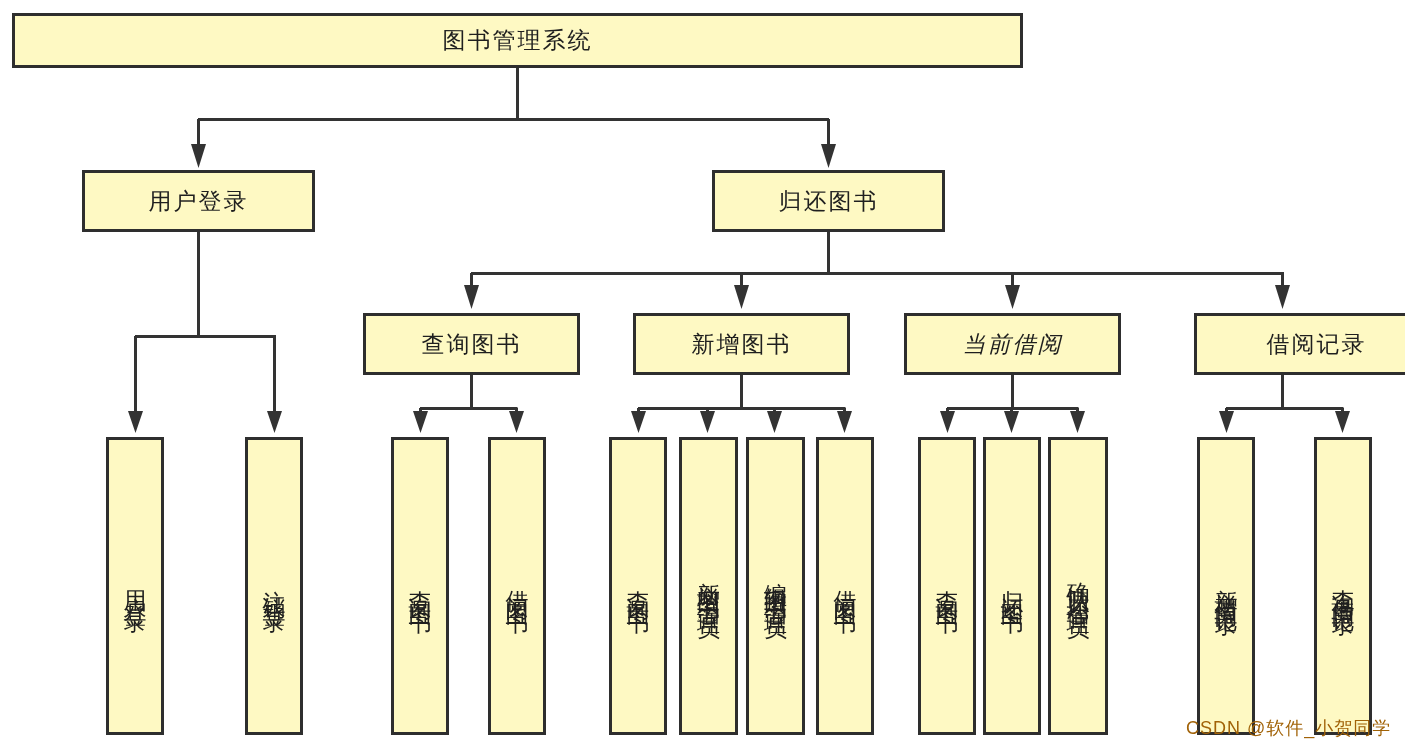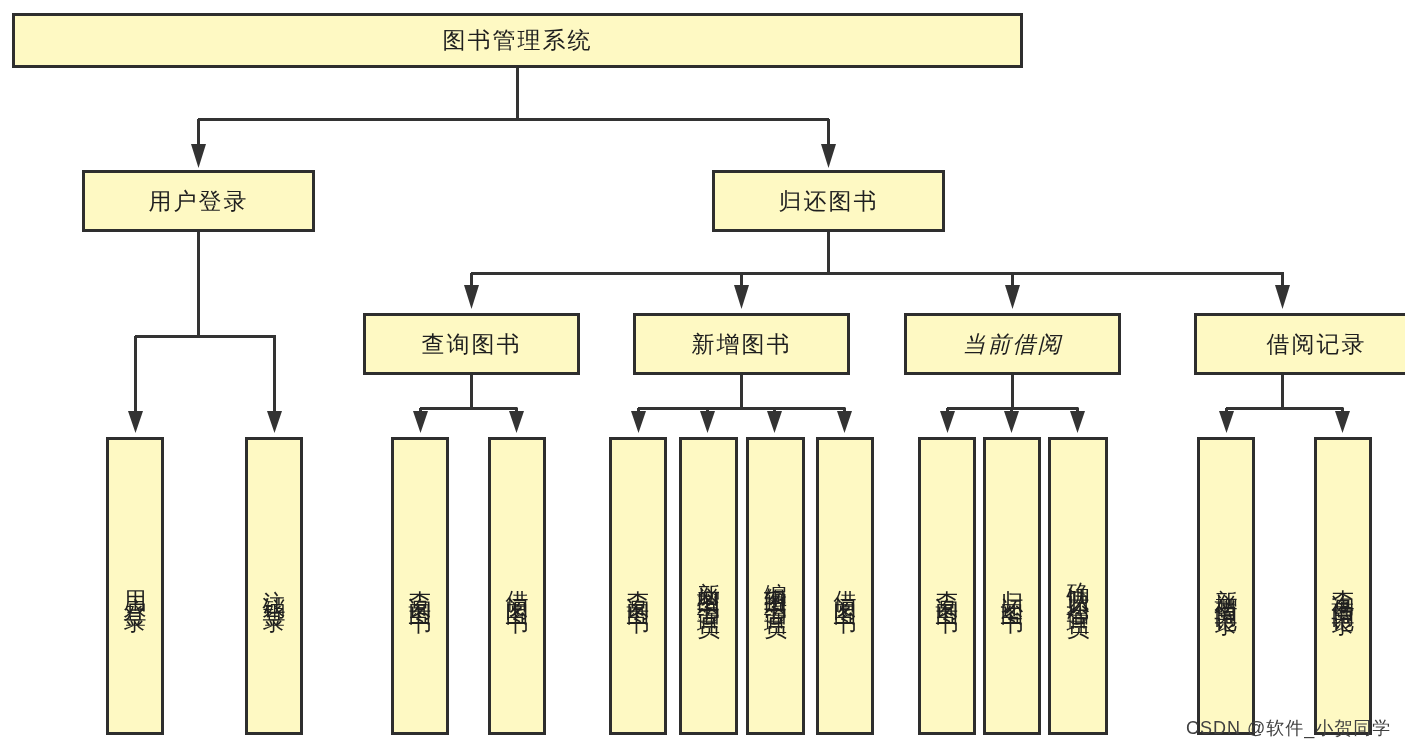--- a/index.html
+++ b/index.html
@@ -27,21 +27,21 @@
   }
   .v-1{left:106px;}  .v-2{left:245px;}
   .v-3{left:391px;}  .v-4{left:488px;}
   .v-5{left:609px;}  .v-6{left:679px;width:59px;letter-spacing:5px;}
   .v-7{left:746px;width:59px;letter-spacing:5px;}  .v-8{left:816px;}
   .v-9{left:918px;}  .v-10{left:983px;}
   .v-11{left:1048px;width:60px;letter-spacing:5px;}
   .v-12{left:1197px;letter-spacing:5px;}  .v-13{left:1314px;letter-spacing:5px;}
   #watermark{
     position:absolute;left:1186px;top:716px;z-index:5;
-    font-size:18px;color:#404040;letter-spacing:1px;white-space:nowrap;text-align:right;
+    font-size:18px;color:#a16207;letter-spacing:1px;white-space:nowrap;text-align:right;
   }
 </style>
 </head>
 <body>
 
 <div id="canvas">
 
   <svg id="connectors" viewBox="0 0 1405 747" xmlns="http://www.w3.org/2000/svg">
     <g stroke="#333333" stroke-width="3" fill="none">
 

